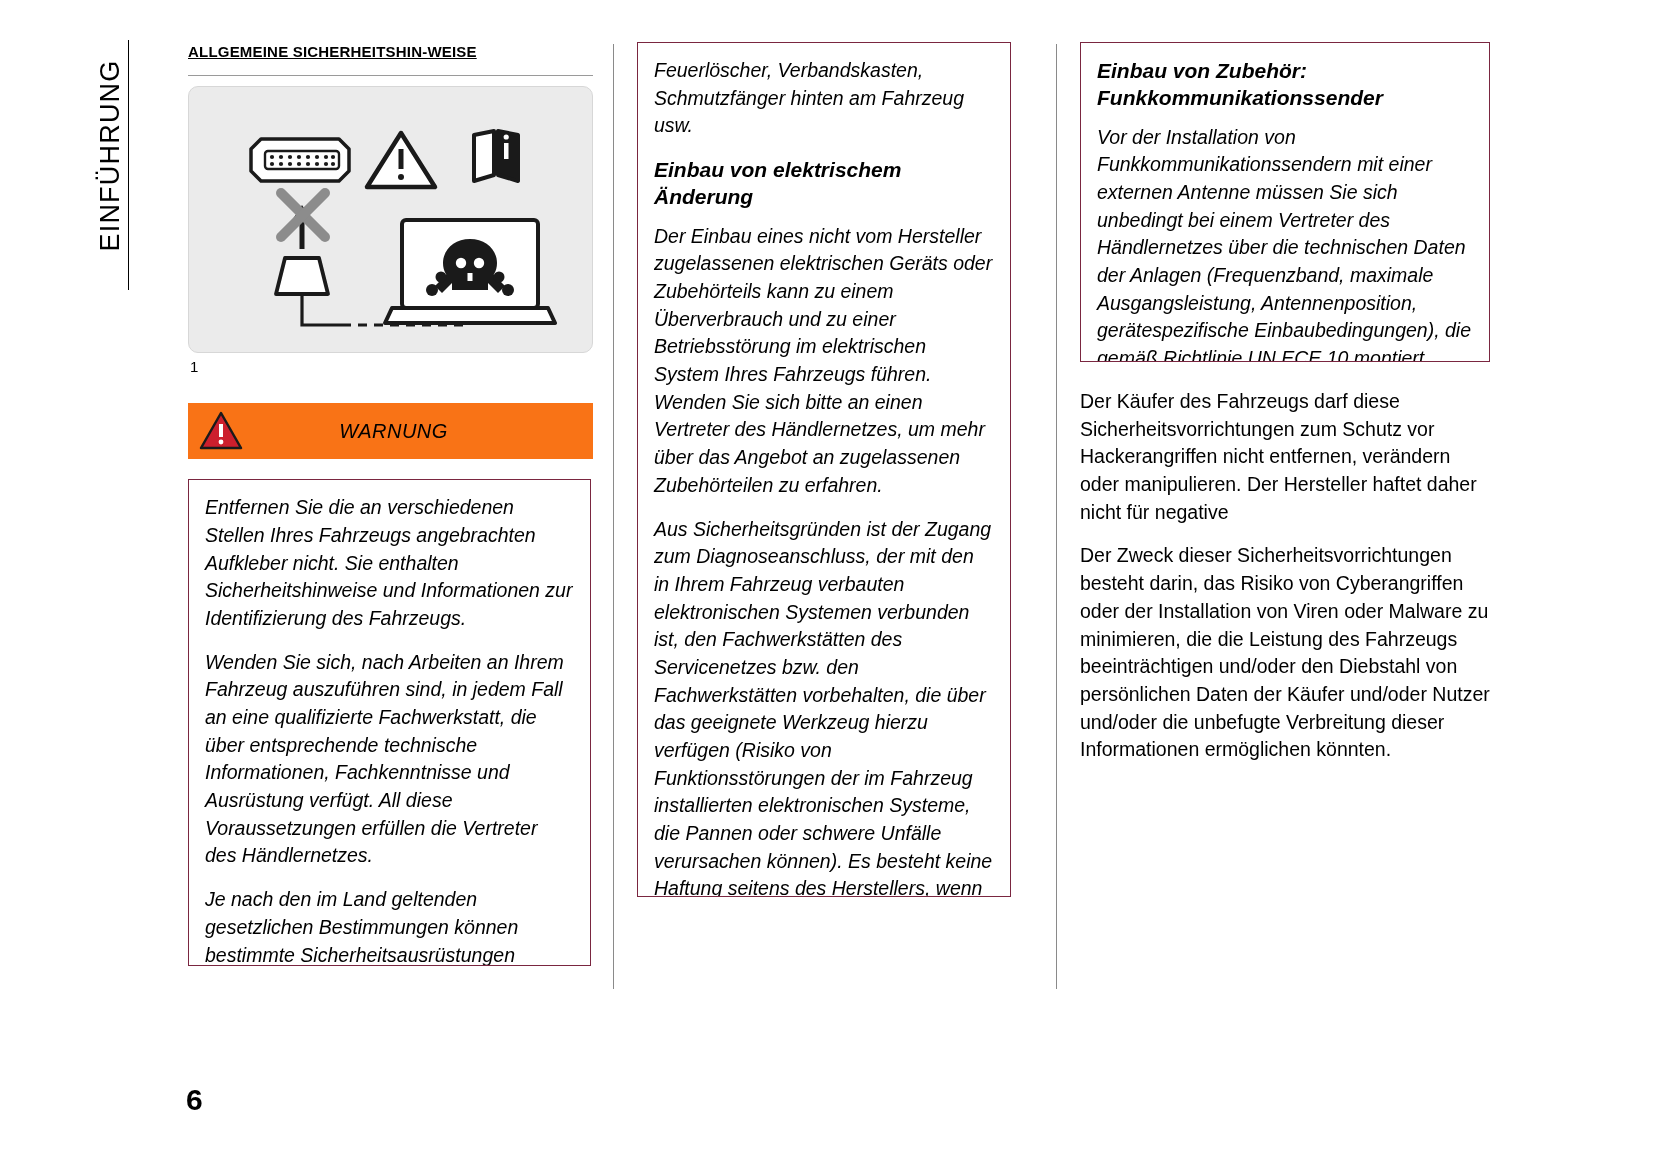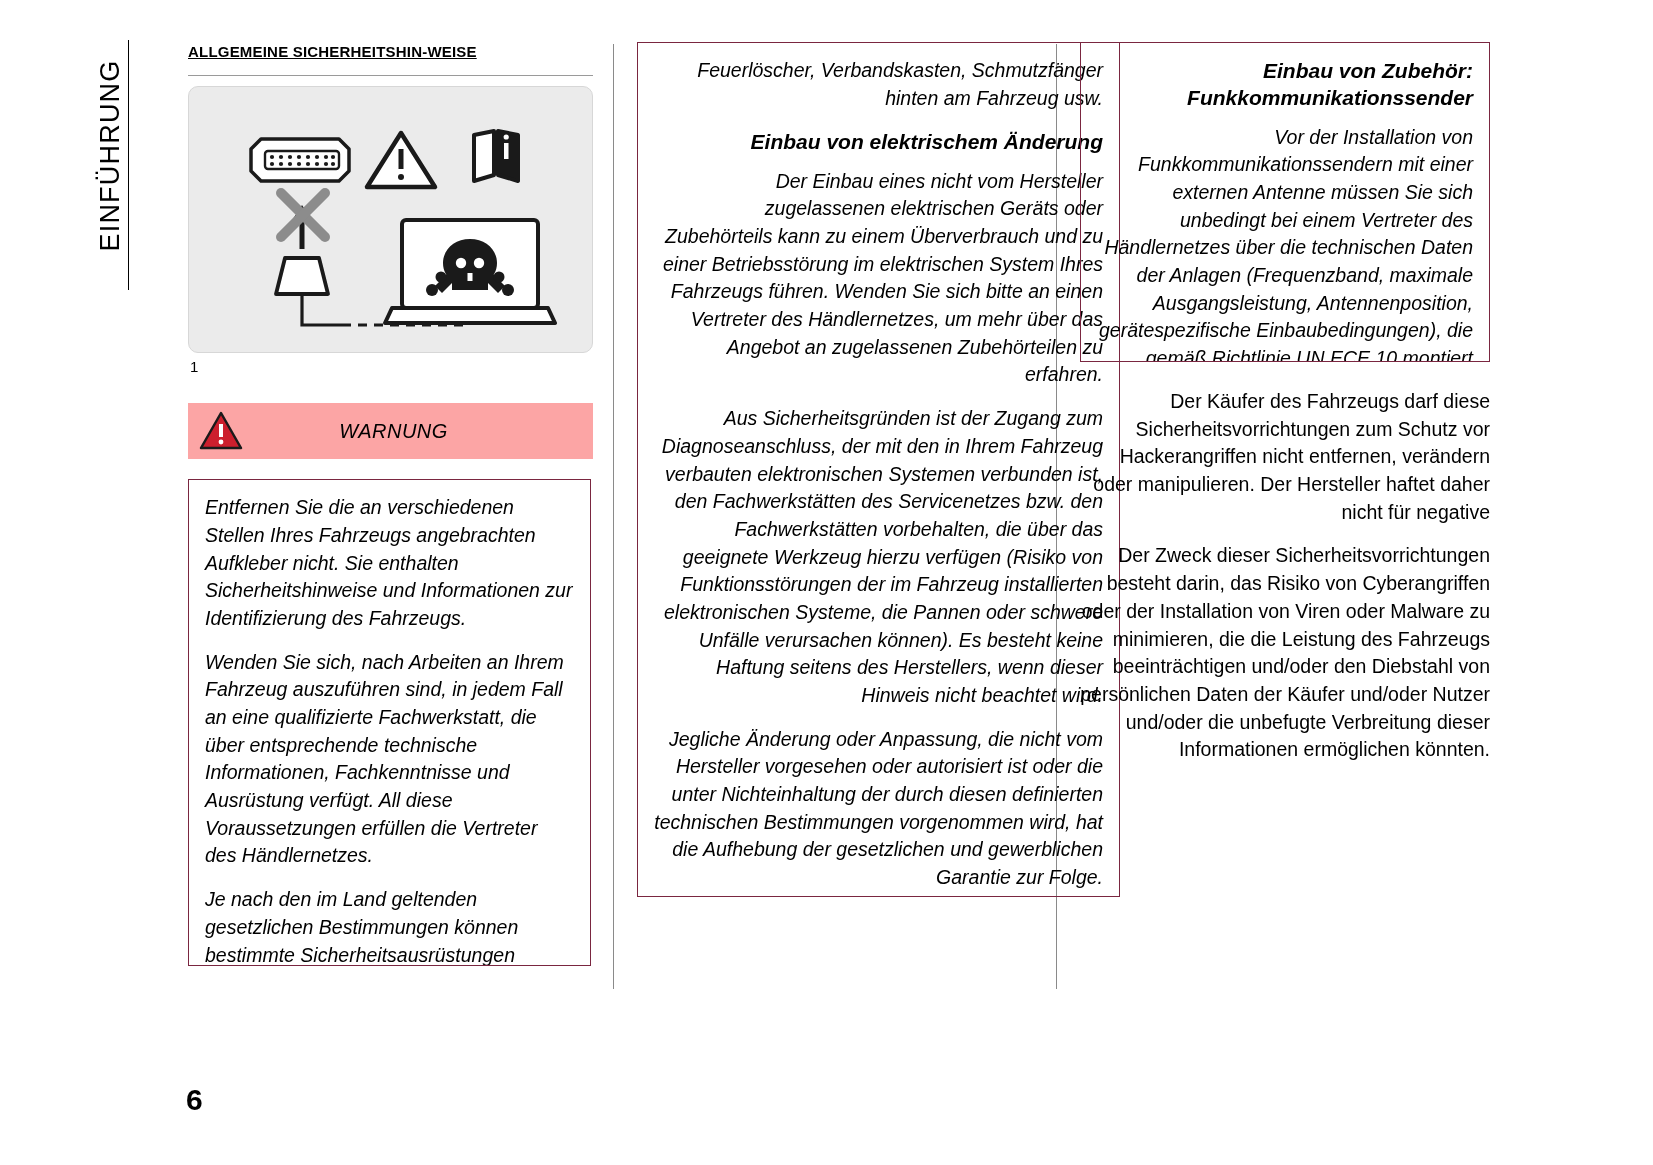--- a/index.html
+++ b/index.html
@@ -46,21 +46,21 @@
     background: #000;
   }
 
   
   .col {
     position: absolute;
     top: 42px;
   }
   #col-1 { left: 188px; width: 405px; }
   #col-2 { left: 637px; width: 407px; }
-  #col-3 { left: 1080px; width: 410px; text-align: right; }
+  #col-3 { left: 1080px; width: 410px; }
 
   .col-sep {
     position: absolute;
     top: 44px;
     width: 1px;
     height: 945px;
     background: #8a8a8a;
   }
   #sep-1 { left: 613px; }
   #sep-2 { left: 1056px; }
@@ -108,21 +108,21 @@
   }
   #figure-caption {
     font-size: 15px;
     margin: 5px 0 0 2px;
   }
 
   
   #warning-banner {
     margin-top: 28px;
     height: 56px;
-    background: #fca5a5;
+    background: #f97316;
     position: relative;
     display: flex;
     align-items: center;
   }
   #warning-banner .tri-wrap {
     width: 66px;
     display: flex;
     justify-content: center;
     align-items: center;
   }
@@ -141,24 +141,23 @@
     padding: 14px 16px 14px 16px;
     box-sizing: border-box;
   }
   #warning-textbox {
     margin-top: 20px;
     width: 403px;
     height: 487px;
     overflow: hidden;
   }
   #col2-box {
-    width: 483px;
+    width: 374px;
     height: 855px;
     overflow: hidden;
-    text-align: right;
   }
   #col3-box {
     width: 410px;
     height: 320px;
     overflow: hidden;
   }
 
   
   #page-number {
     position: absolute;

